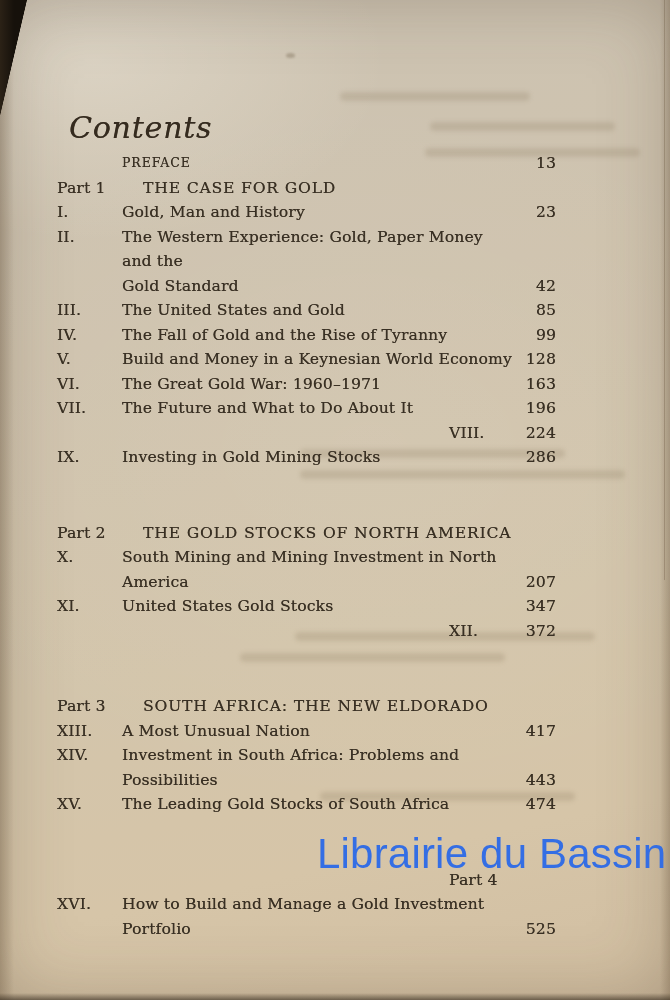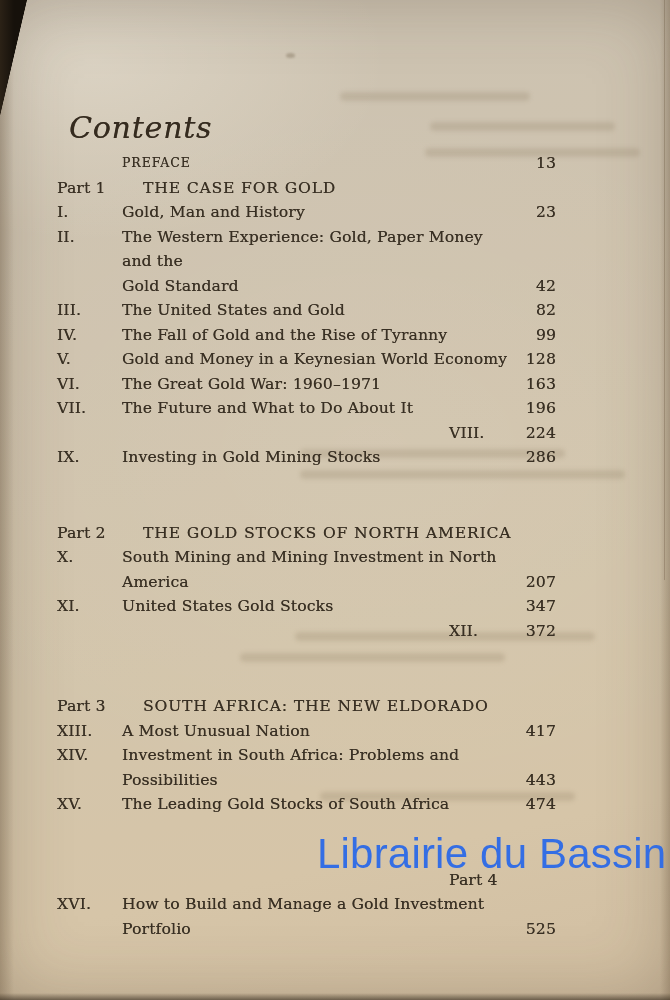--- a/index.html
+++ b/index.html
@@ -126,30 +126,30 @@
         <span class="pg"></span>
       </div>
       <div class="line chapter cont">
         <span class="lab"></span>
         <span class="txt">Gold Standard</span>
         <span class="pg">42</span>
       </div>
       <div class="line chapter">
         <span class="lab">III.</span>
         <span class="txt">The United States and Gold</span>
-        <span class="pg">82</span>
+        <span class="pg">85</span>
       </div>
       <div class="line chapter">
         <span class="lab">IV.</span>
         <span class="txt">The Fall of Gold and the Rise of Tyranny</span>
         <span class="pg">99</span>
       </div>
       <div class="line chapter">
         <span class="lab">V.</span>
-        <span class="txt">Gold and Money in a Keynesian World Economy</span>
+        <span class="txt">Build and Money in a Keynesian World Economy</span>
         <span class="pg">128</span>
       </div>
       <div class="line chapter">
         <span class="lab">VI.</span>
         <span class="txt">The Great Gold War: 1960–1971</span>
         <span class="pg">163</span>
       </div>
       <div class="line chapter">
         <span class="lab">VII.</span>
         <span class="txt">The Future and What to Do About It</span>

